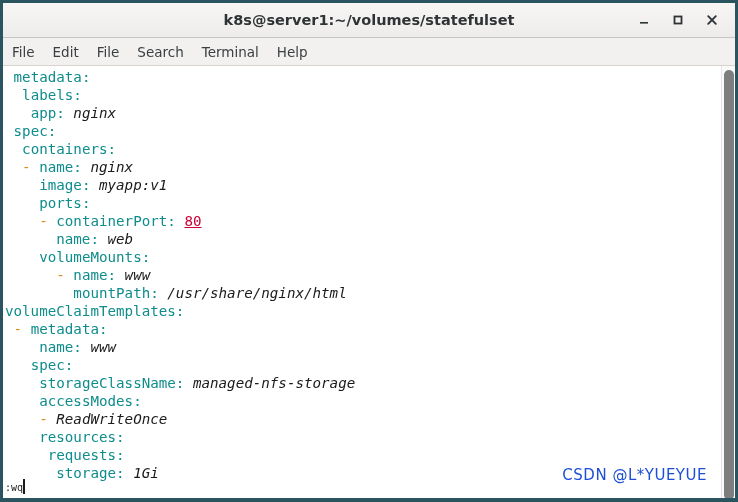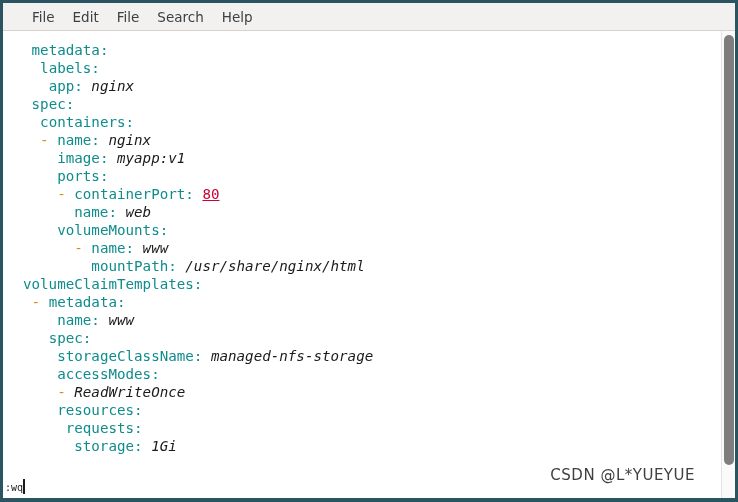--- a/index.html
+++ b/index.html
@@ -71,21 +71,21 @@
   .win-btn svg { display: block; }
 
   
   .menubar {
     height: 28px;
     min-height: 28px;
     background: #f2f1f0;
     border-bottom: 1px solid #d6d2ce;
     display: flex;
     align-items: center;
-    padding-left: 20px;
+    padding-left: 0;
     box-sizing: border-box;
   }
   .menu-item {
     font-size: 13.5px;
     color: #3c4043;
     padding: 3px 9px;
     cursor: default;
     white-space: nowrap;
   }
 
@@ -95,23 +95,22 @@
     flex: 1;
     background: #ffffff;
     overflow: hidden;
   }
   .term-inner {
     position: absolute;
     left: 0;
     top: 0;
     right: 0;
     bottom: 0;
-    padding: 2px 0 0 20px;
-    box-sizing: border-box;
-    margin-top: 8px;
+    padding: 2px 0 0 2px;
+    box-sizing: border-box;
   }
   .term-lines {
     font-family: "DejaVu Sans Mono", "Liberation Mono", monospace;
     font-size: 14.2px;
     line-height: 18px;
     white-space: pre;
     color: #1f1f1f;
   }
   .line {
     height: 18px;
@@ -138,25 +137,25 @@
     display: inline-block;
     width: 2px;
     height: 15px;
     background: #1b1b1b;
     vertical-align: -3px;
   }
 
   
   .watermark {
     position: absolute;
-    right: 40px;
+    right: 28px;
     bottom: 14px;
     font-family: "DejaVu Sans", sans-serif;
     font-size: 15px;
-    color: #404040;
+    color: #1d4ed8;
     letter-spacing: 0.5px;
     white-space: nowrap;
     pointer-events: none;
   }
 
   
   .scrollbar {
     position: absolute;
     top: 0;
     right: 0;
@@ -174,26 +173,47 @@
     height: 430px;
     background: #7e7e7e;
     border-radius: 5px;
   }
 </style>
 </head>
 <body>
 
 <div class="window">
 
+  <div class="titlebar">
+    <div class="title-text">k8s@server1:~/volumes/statefulset</div>
+    <div class="win-buttons">
+      <div class="win-btn">
+        <svg width="14" height="14" viewBox="0 0 14 14">
+          <rect x="3" y="9" width="8" height="1.6" fill="#2e3436"></rect>
+        </svg>
+      </div>
+      <div class="win-btn">
+        <svg width="14" height="14" viewBox="0 0 14 14">
+          <rect x="3.5" y="3.5" width="7" height="7" fill="none" stroke="#2e3436" stroke-width="1.8"></rect>
+        </svg>
+      </div>
+      <div class="win-btn">
+        <svg width="14" height="14" viewBox="0 0 14 14">
+          <path d="M3.2 3.2 L10.8 10.8 M10.8 3.2 L3.2 10.8" stroke="#2e3436" stroke-width="1.9" stroke-linecap="round"></path>
+        </svg>
+      </div>
+    </div>
+  </div>
 
   <div class="menubar">
     <div class="menu-item">File</div>
     <div class="menu-item">Edit</div>
     <div class="menu-item">File</div>
     <div class="menu-item">Search</div>
+    <div class="menu-item">Terminal</div>
     <div class="menu-item">Help</div>
   </div>
 
   <div class="term-area">
     <div class="term-inner">
       <div class="term-lines" id="term-lines"><div class="line"> <span class="tok-key">metadata</span><span class="tok-punct">:</span></div><div class="line">  <span class="tok-key">labels</span><span class="tok-punct">:</span></div><div class="line">   <span class="tok-key">app</span><span class="tok-punct">:</span> <span class="tok-val">nginx</span></div><div class="line"> <span class="tok-key">spec</span><span class="tok-punct">:</span></div><div class="line">  <span class="tok-key">containers</span><span class="tok-punct">:</span></div><div class="line">  <span class="tok-dash">-</span> <span class="tok-key">name</span><span class="tok-punct">:</span> <span class="tok-val">nginx</span></div><div class="line">    <span class="tok-key">image</span><span class="tok-punct">:</span> <span class="tok-val">myapp:v1</span></div><div class="line">    <span class="tok-key">ports</span><span class="tok-punct">:</span></div><div class="line">    <span class="tok-dash">-</span> <span class="tok-key">containerPort</span><span class="tok-punct">:</span> <span class="tok-num">80</span></div><div class="line">      <span class="tok-key">name</span><span class="tok-punct">:</span> <span class="tok-val">web</span></div><div class="line">    <span class="tok-key">volumeMounts</span><span class="tok-punct">:</span></div><div class="line">      <span class="tok-dash">-</span> <span class="tok-key">name</span><span class="tok-punct">:</span> <span class="tok-val">www</span></div><div class="line">        <span class="tok-key">mountPath</span><span class="tok-punct">:</span> <span class="tok-val">/usr/share/nginx/html</span></div><div class="line"><span class="tok-key">volumeClaimTemplates</span><span class="tok-punct">:</span></div><div class="line"> <span class="tok-dash">-</span> <span class="tok-key">metadata</span><span class="tok-punct">:</span></div><div class="line">    <span class="tok-key">name</span><span class="tok-punct">:</span> <span class="tok-val">www</span></div><div class="line">   <span class="tok-key">spec</span><span class="tok-punct">:</span></div><div class="line">    <span class="tok-key">storageClassName</span><span class="tok-punct">:</span> <span class="tok-val">managed-nfs-storage</span></div><div class="line">    <span class="tok-key">accessModes</span><span class="tok-punct">:</span></div><div class="line">    <span class="tok-dash">-</span> <span class="tok-val">ReadWriteOnce</span></div><div class="line">    <span class="tok-key">resources</span><span class="tok-punct">:</span></div><div class="line">     <span class="tok-key">requests</span><span class="tok-punct">:</span></div><div class="line">      <span class="tok-key">storage</span><span class="tok-punct">:</span> <span class="tok-val">1Gi</span></div></div>
     </div>
 
     <div class="statusline"><span>:wq</span><span class="cursor-block"></span></div>
 

